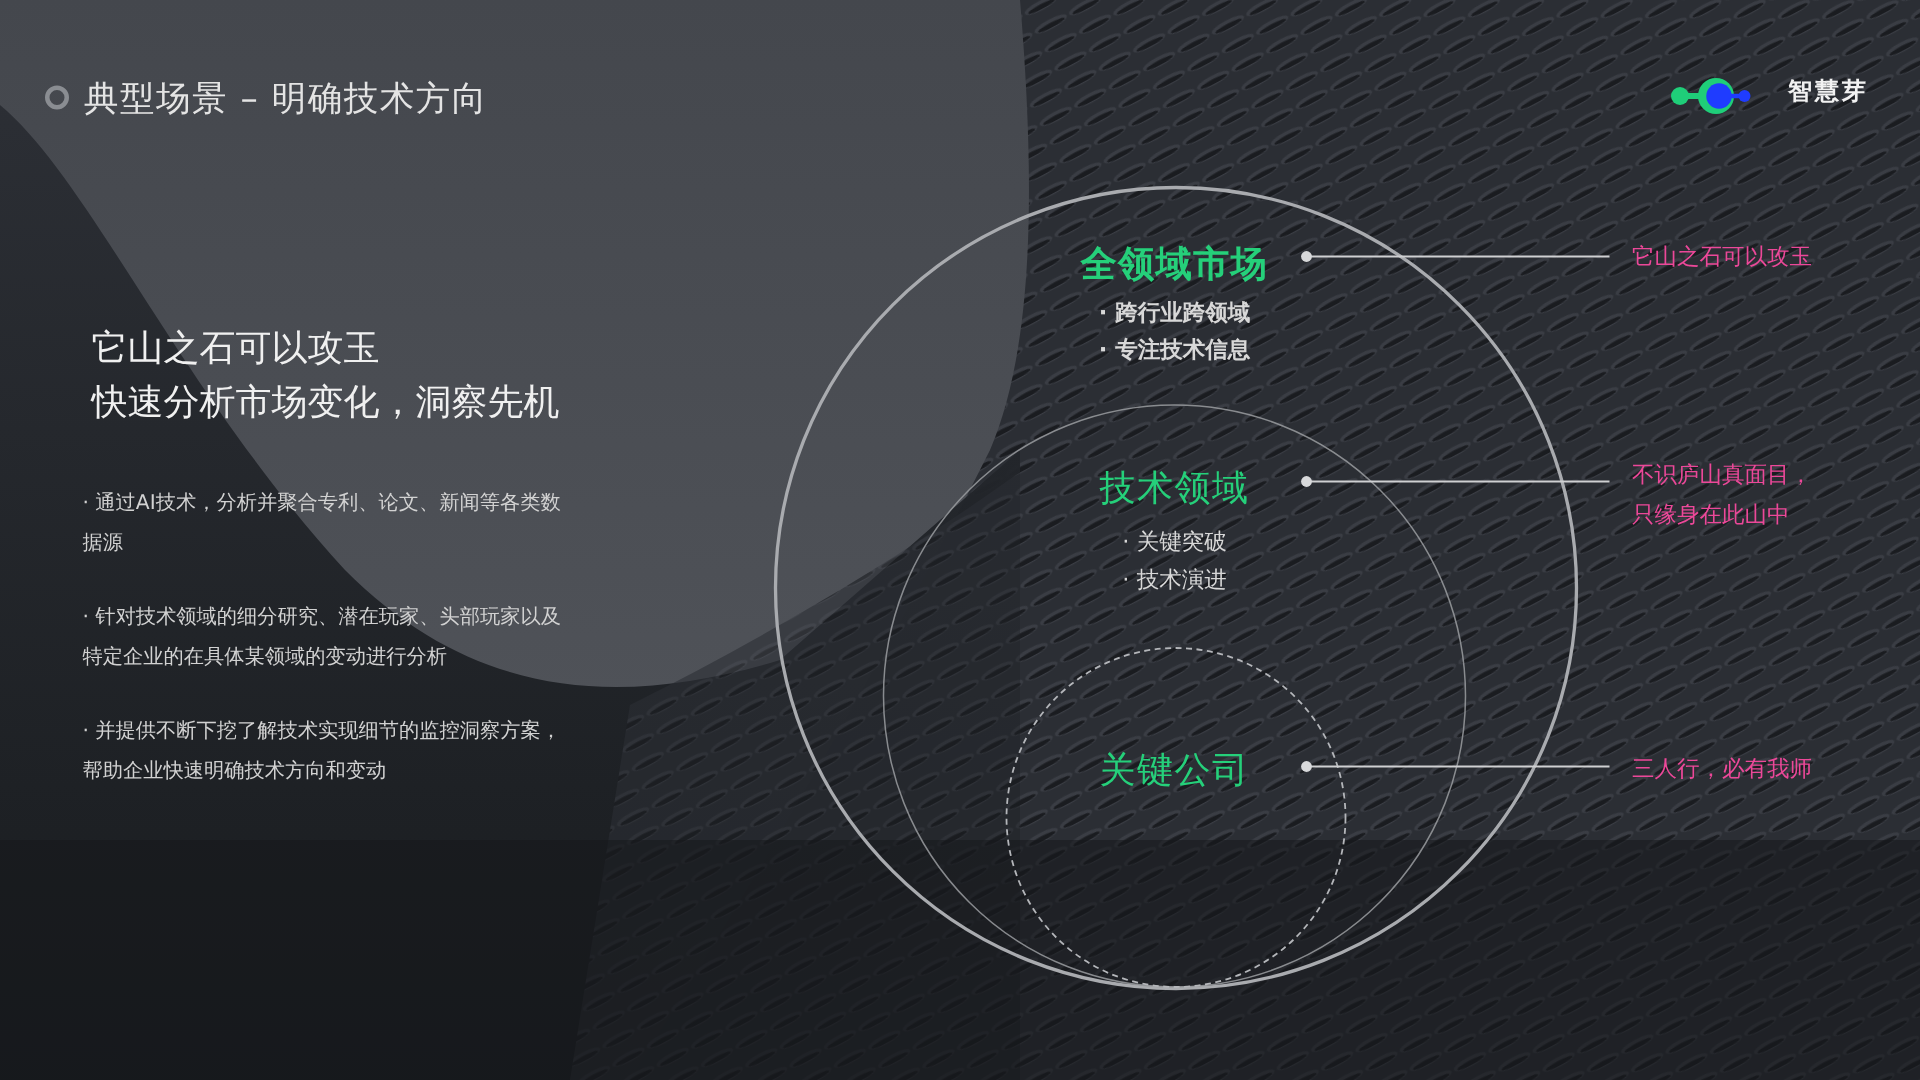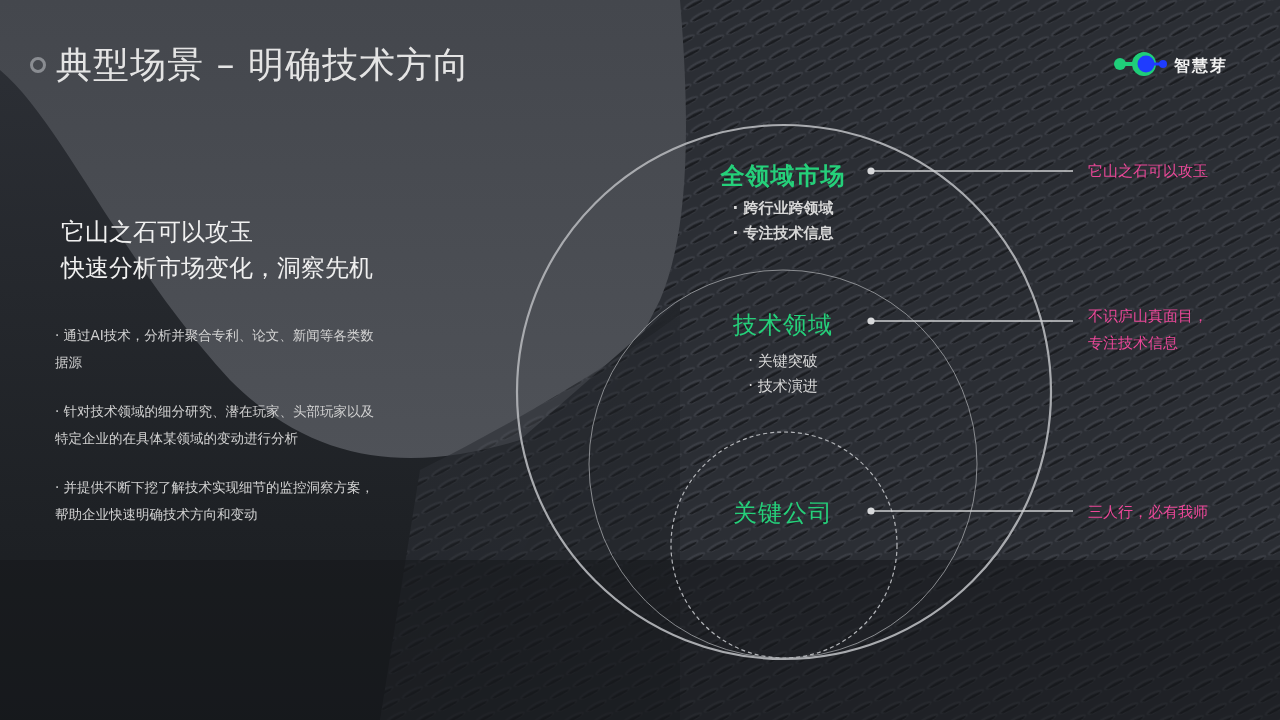--- a/index.html
+++ b/index.html
@@ -12,25 +12,25 @@
     .bg { position: absolute; inset: 0; z-index: 0; }
     .slide { position: absolute; inset: 0; z-index: 1; }
 
     .header-title {
       position: absolute; left: 30px; top: 45px; height: 40px;
       display: flex; align-items: center; gap: 10px;
     }
     .title-ring {
       width: 10px; height: 10px; border: 3px solid #8a8d92; border-radius: 50%;
     }
-    .title-text { font-size: 36px; color: #e4e4e4; letter-spacing: 1px; }
+    .title-text { font-size: 23px; color: #e4e4e4; letter-spacing: 1px; }
 
     .logo {
       position: absolute; left: 1112px; top: 51px;
-      display: flex; align-items: flex-end; gap: 6px;
+      display: flex; align-items: flex-start; gap: 24px;
     }
     .logo-text { font-size: 16px; color: #f2f2f2; font-weight: bold; letter-spacing: 2px; }
 
     .headline {
       position: absolute; left: 61px; top: 214px;
       font-size: 24px; line-height: 36px; color: #f0f0f0;
     }
     .bullets {
       position: absolute; left: 55px; top: 322px; width: 330px;
       font-size: 13.5px; line-height: 27px; color: #d2d2d2;
@@ -136,19 +136,19 @@
 
   <div class="circle-label" style="left:683px; top:498px;">
     <div class="circle-title">关键公司</div>
   </div>
 
   <div class="quote" style="top:158px;">
     <div>它山之石可以攻玉</div>
   </div>
   <div class="quote" style="top:303px;">
     <div>不识庐山真面目，</div>
-    <div>专注技术信息</div>
+    <div>只缘身在此山中</div>
   </div>
   <div class="quote" style="top:499px;">
     <div>三人行，必有我师</div>
   </div>
 
 </div>
 
 </body></html>

